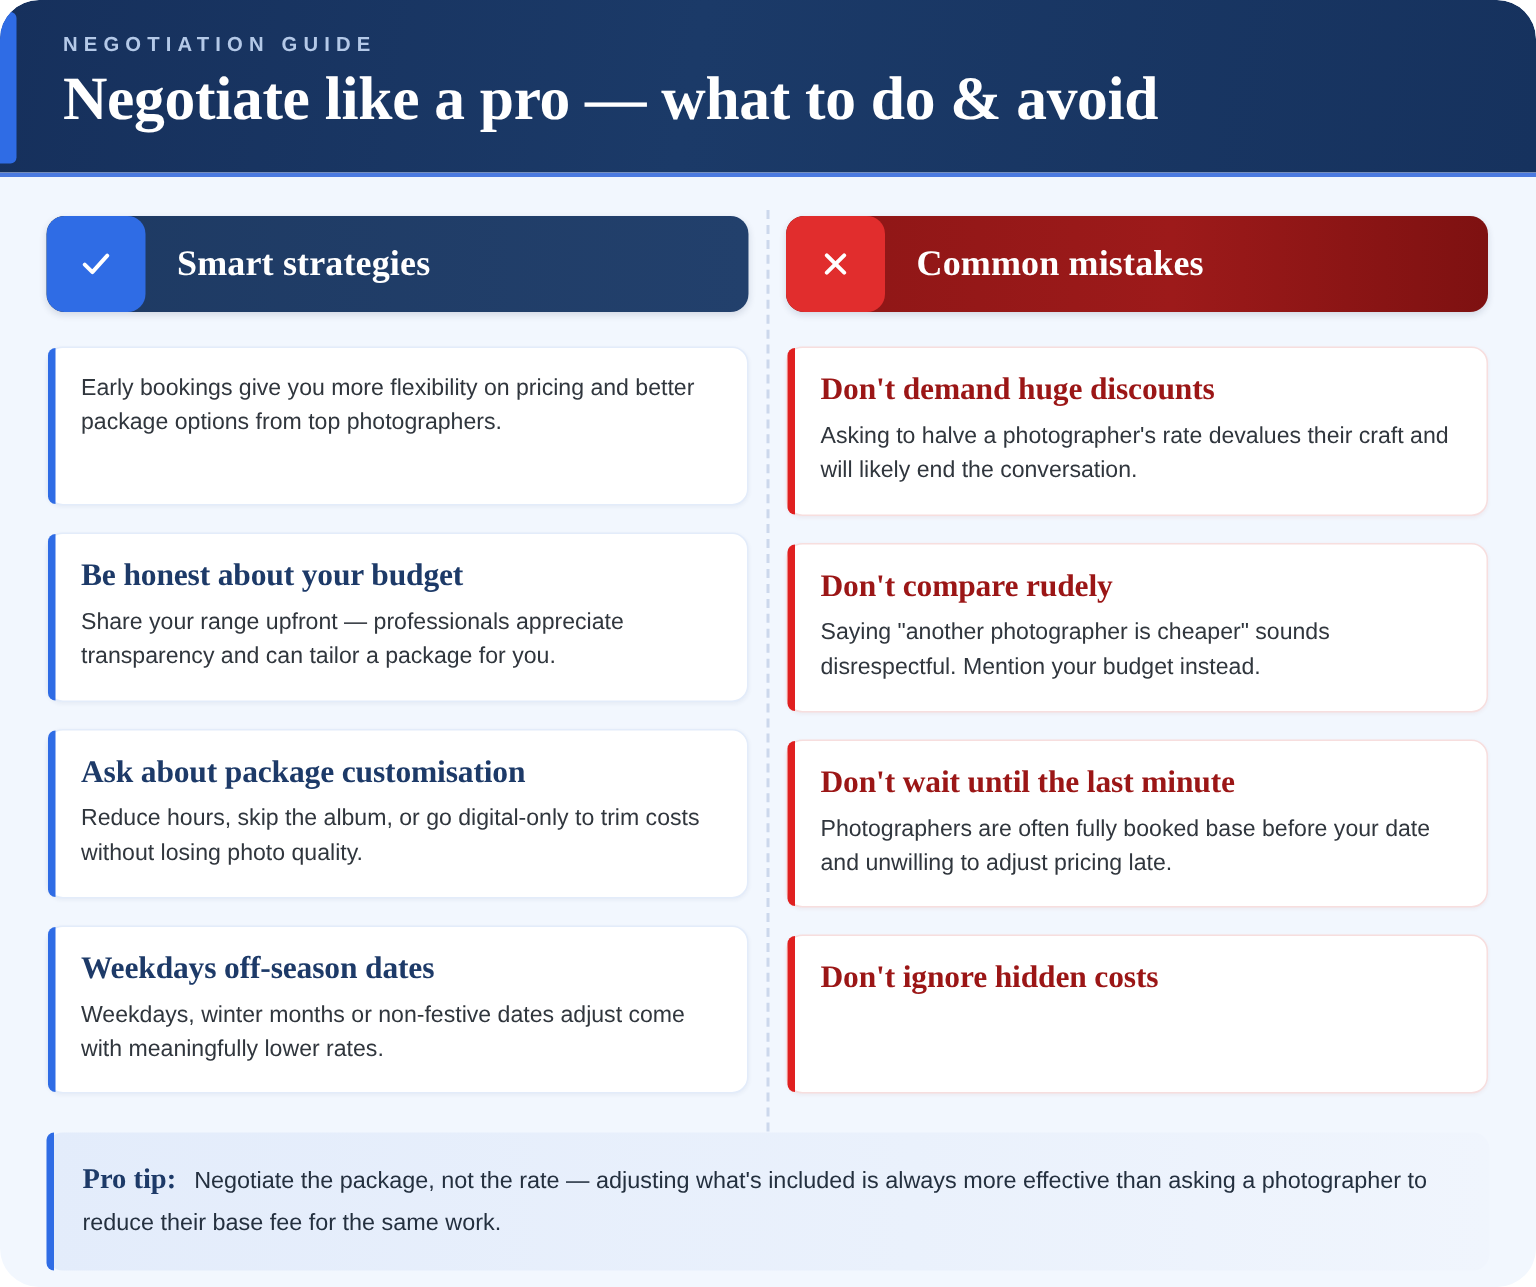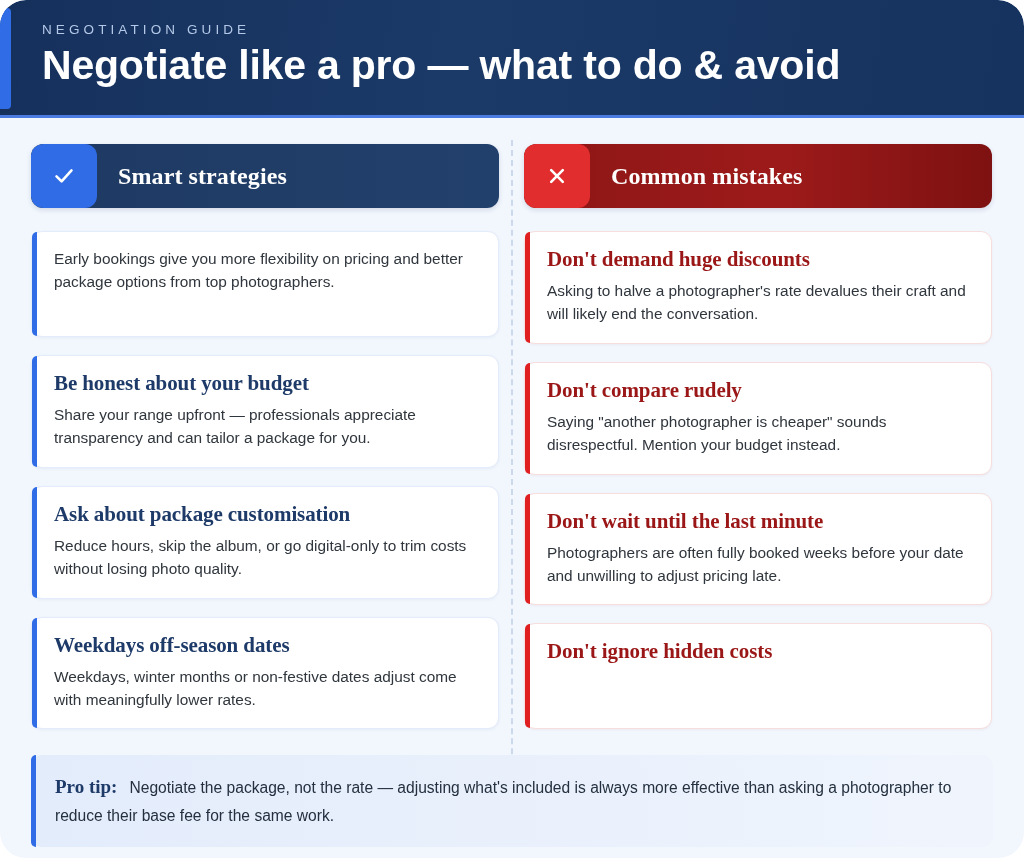--- a/index.html
+++ b/index.html
@@ -41,27 +41,27 @@
     left: 0;
     top: 8px;
     bottom: 6px;
     width: 11px;
     background: #2f6ce5;
     border-radius: 0 4px 4px 0;
   }
   .eyebrow {
     color: #b4c9e8;
     font-size: 13.5px;
-    font-weight: 400;
+    font-weight: 700;
     letter-spacing: 4.1px;
     margin: 0 0 6px 2px;
   }
   .headline {
     color: #ffffff;
-    font-family: Liberation Sans, sans-serif;
+    font-family: Liberation Serif, serif;
     font-size: 41px;
     font-weight: 700;
     letter-spacing: -0.2px;
     margin: 0 0 0 2px;
     line-height: 1.12;
   }
 
   
   .board {
     position: relative;
@@ -270,21 +270,21 @@
 
         <div class="card bad">
           <div class="card-bar"></div>
           <p class="card-title">Don't compare rudely</p>
           <p class="card-body">Saying "another photographer is cheaper" sounds disrespectful. Mention your budget instead.</p>
         </div>
 
         <div class="card bad">
           <div class="card-bar"></div>
           <p class="card-title">Don't wait until the last minute</p>
-          <p class="card-body">Photographers are often fully booked weeks before your date and unwilling to adjust pricing late.</p>
+          <p class="card-body">Photographers are often fully booked base before your date and unwilling to adjust pricing late.</p>
         </div>
 
         <div class="card bad">
           <div class="card-bar"></div>
           <p class="card-title">Don't ignore hidden costs</p>
         </div>
       </div>
 
     </div>
   </div>

